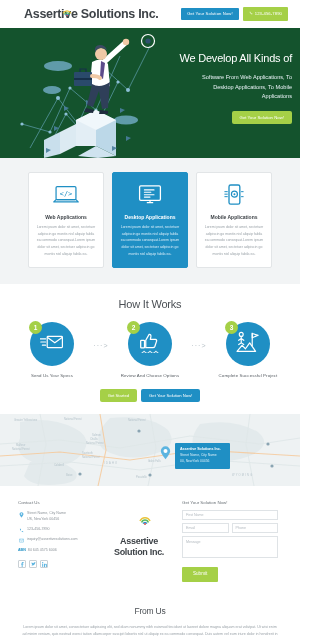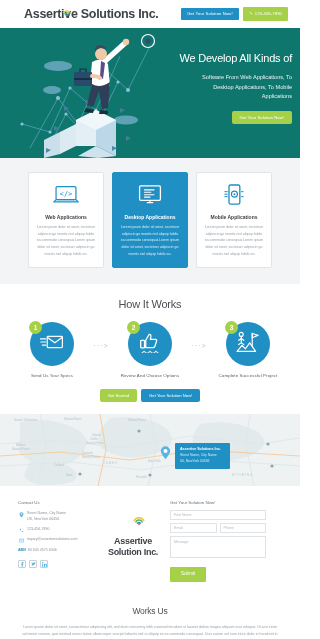--- a/index.html
+++ b/index.html
@@ -25,21 +25,21 @@
     border:none; cursor:pointer; color:#fff; font-family:inherit;
     white-space:nowrap; text-align:center; line-height:1;
   }
   .btn-blue { background:#1f8fc4; }
   .btn-green { background:#a5d047; }
   .hdr-btn { font-size:4.2px; padding:4px 6px; border-radius:1px; letter-spacing:.1px;}
   .hdr-phone { display:flex; align-items:center; gap:2px; }
 
   
   .hero {
-    height:130px; background:#0f766e; position:relative; overflow:hidden;
+    height:130px; background:#14532d; position:relative; overflow:hidden;
     display:flex;
   }
   .hero-art { position:absolute; left:0; top:0; width:160px; height:130px; }
   .hero-copy {
     position:absolute; right:8px; top:24px; width:152px; text-align:right; color:#fff;
   }
   .hero-title { font-size:11px; font-weight:normal; line-height:1.25; letter-spacing:-0.2px;}
   .hero-sub { font-size:5.6px; line-height:1.75; margin-top:7px; color:#eaf3f7;}
   .hero-cta { margin-top:9px; display:flex; justify-content:flex-end;}
   .hero-cta .btn { font-size:4.3px; padding:4.5px 8px; border-radius:2px;}
@@ -83,21 +83,21 @@
   .map svg { position:absolute; left:0; top:0; }
   .map-info {
     position:absolute; left:175px; top:29px; background:#1f8fc4; color:#fff;
     padding:4px 5px; width:55px; border-radius:1px;
   }
   .map-info .mi-title { font-size:3.6px; font-weight:bold; line-height:1.6; }
   .map-info .mi-line { font-size:3.4px; line-height:1.7; color:#d6ecf7;}
   .map-pin { position:absolute; left:160px; top:32px; }
 
   
-  .contact { background:#fff; padding:14px 18px 14px; display:flex; gap:0; }
+  .contact { background:#fff; padding:14px 18px 14px; display:flex; gap:6px; }
   .contact-col { width:78px; }
   .contact-head { font-size:4.4px; color:#6b7278; margin-bottom:6px; }
   .c-row { display:flex; align-items:flex-start; gap:3px; margin-bottom:4px; }
   .c-ico { width:6px; height:6px; flex:0 0 6px; display:flex; align-items:center; justify-content:center; margin-top:.5px;}
   .c-txt { font-size:3.6px; line-height:1.55; color:#8d949a; }
   .c-abn { display:flex; gap:2px; align-items:center; margin-top:2px;}
   .abn-tag { font-size:3.6px; color:#1f8fc4; font-weight:bold;}
   .socials { display:flex; gap:3px; margin-top:7px; }
   .soc { width:8px; height:8px; border:1px solid #c9d0d5; border-radius:1px;
          display:flex; align-items:center; justify-content:center; }
@@ -504,18 +504,18 @@
       </div>
       <div class="fld fld-msg">
         <span>Message</span>
       </div>
       <button class="btn btn-green submit-btn">Submit</button>
     </div>
 
   </div>
 
   <div class="about">
-    <div class="about-title">Works Us</div>
+    <div class="about-title">From Us</div>
     <div class="about-p">Lorem ipsum dolor sit amet, consectetuer adipiscing elit, sed diam nonummy nibh euismod tincidunt ut laoreet dolore magna aliquam erat volutpat. Ut wisi enim ad minim veniam, quis nostrud exerci tation ullamcorper suscipit lobortis nisl ut aliquip ex ea commodo consequat. Duis autem vel eum iriure dolor in hendrerit in vulputate velit esse molestie consequat.</div>
 
   </div>
 
 </div>
 
 </body></html>

